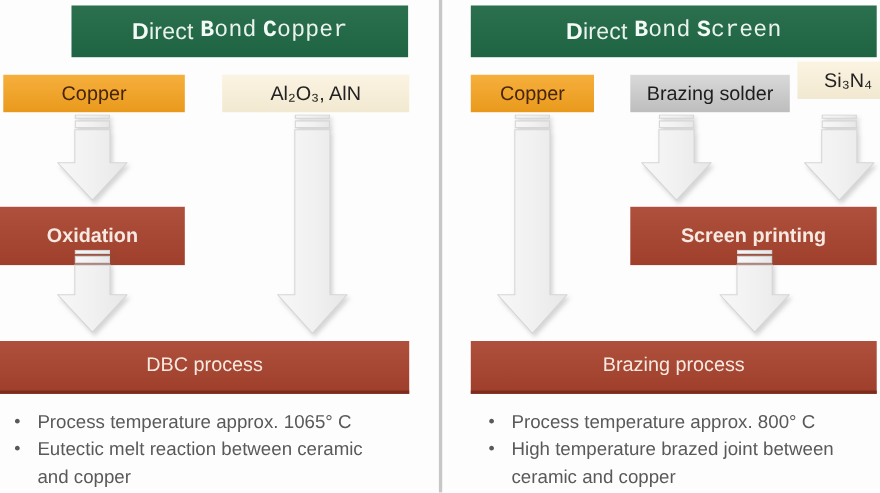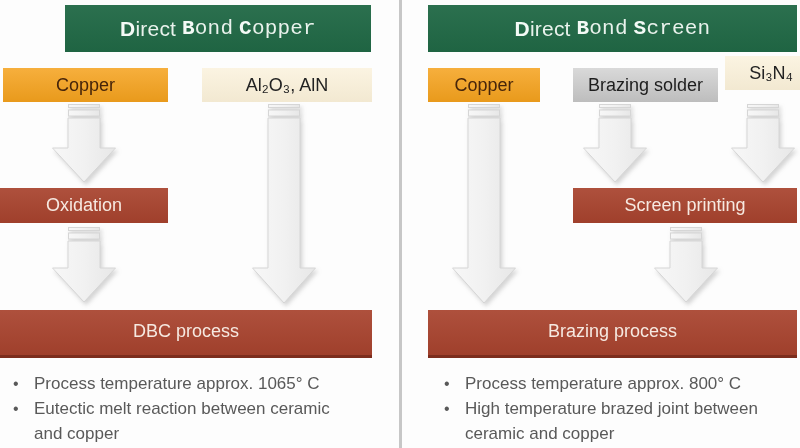--- a/index.html
+++ b/index.html
@@ -50,21 +50,21 @@
   }
 
   
   .brick{
     background:linear-gradient(rgba(255,255,255,.07), rgba(0,0,0,.05)), var(--process_brick,#A8432E);
     color:#f6e9e1;
     display:flex;align-items:center;justify-content:center;
     font-size:18px;
     white-space:nowrap;
   }
-  .step{height:35px;}
+  .step{height:53px;font-weight:bold;}
   .proc{
     height:48px;
     border-bottom:3px solid #7c2d1d;
     padding-bottom:2px;
     text-align:center;
   }
 
   
   .striped-arrow{
     width:64px;

